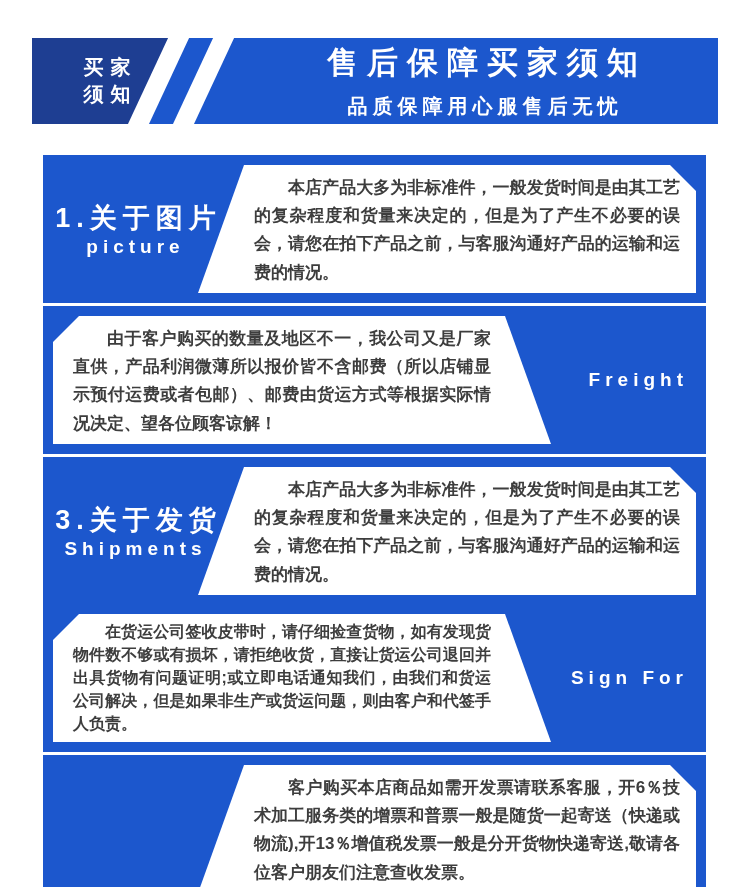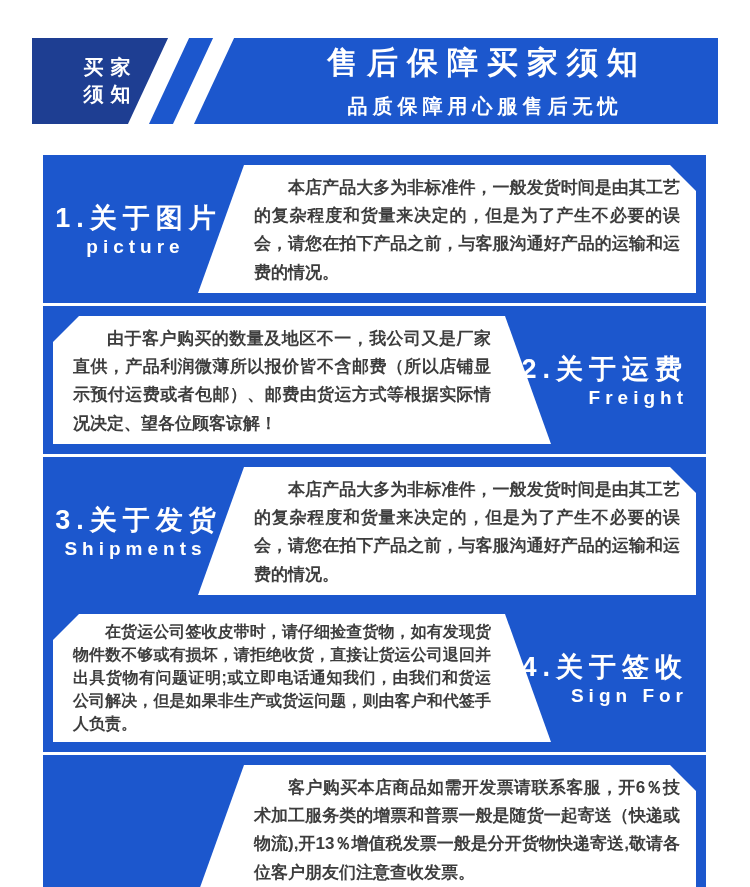--- a/index.html
+++ b/index.html
@@ -104,41 +104,39 @@
     <div class="panel">
       <div class="panel-text">本店产品大多为非标准件，一般发货时间是由其工艺的复杂程度和货量来决定的，但是为了产生不必要的误会，请您在拍下产品之前，与客服沟通好产品的运输和运费的情况。</div>
     </div>
   </div>
 
   <div class="section sec-2 label-right">
     <div class="panel">
       <div class="panel-text">由于客户购买的数量及地区不一，我公司又是厂家直供，产品利润微薄所以报价皆不含邮费（所以店铺显示预付运费或者包邮）、邮费由货运方式等根据实际情况决定、望各位顾客谅解！</div>
     </div>
     <div class="sec-label">
-      <div class="sec-title">2.关于运费</div>
       <div class="sec-en">Freight</div>
     </div>
   </div>
 
   <div class="section sec-3 label-left">
     <div class="sec-label">
       <div class="sec-title">3.关于发货</div>
       <div class="sec-en">Shipments</div>
     </div>
     <div class="panel">
       <div class="panel-text">本店产品大多为非标准件，一般发货时间是由其工艺的复杂程度和货量来决定的，但是为了产生不必要的误会，请您在拍下产品之前，与客服沟通好产品的运输和运费的情况。</div>
     </div>
   </div>
 
   <div class="section sec-4 label-right compact">
     <div class="panel">
       <div class="panel-text">在货运公司签收皮带时，请仔细捡查货物，如有发现货物件数不够或有损坏，请拒绝收货，直接让货运公司退回并出具货物有问题证明;或立即电话通知我们，由我们和货运公司解决，但是如果非生产或货运问题，则由客户和代签手人负责。</div>
     </div>
     <div class="sec-label">
-      <div class="sec-title">4.关于签收</div>
       <div class="sec-en">Sign For</div>
     </div>
   </div>
 
   <div class="section sec-5 label-left">
     <div class="panel">
       <div class="panel-text">客户购买本店商品如需开发票请联系客服，开6％技术加工服务类的增票和普票一般是随货一起寄送（快递或物流),开13％增值税发票一般是分开货物快递寄送,敬请各位客户朋友们注意查收发票。</div>
     </div>
   </div>
 

